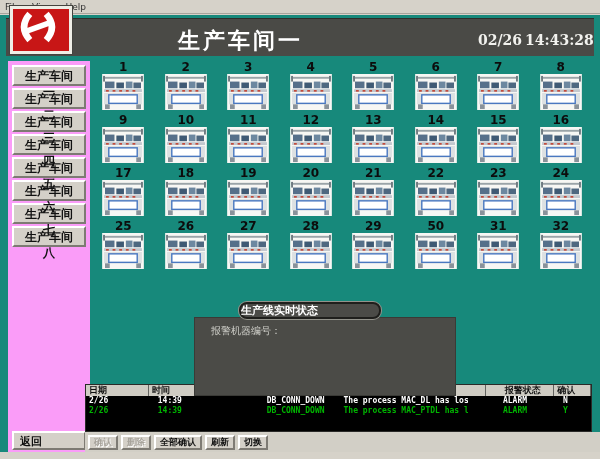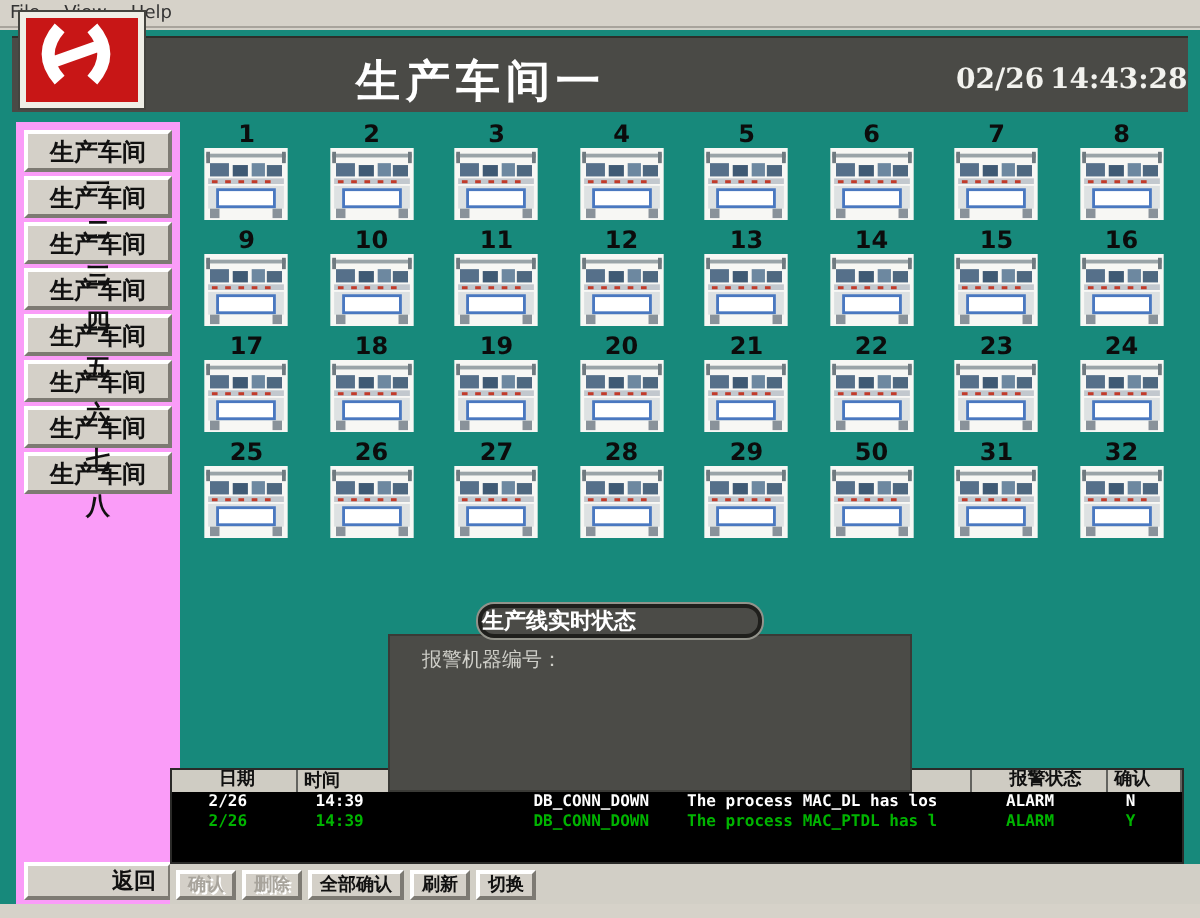--- a/index.html
+++ b/index.html
@@ -25,21 +25,21 @@
     border:3px solid #efeee6;box-shadow:0 0 0 1px #44443f;}
 
   
   .sidebar{position:absolute;left:8px;top:46px;width:82px;height:391px;background:#fa9cf8;}
   .ws-btn{display:block;width:74px;height:21px;margin:0 auto 2px auto;background:#d4d0c8;
     border:2px solid;border-color:#ffffff #7d7a73 #7d7a73 #ffffff;box-sizing:border-box;
     font-size:12px;font-weight:bold;color:#111;text-align:center;line-height:16px;cursor:pointer;}
   .ws-btn:first-child{margin-top:4px;}
   .back-btn{position:absolute;left:4px;bottom:2px;width:74px;height:19px;background:#d4d0c8;
     border:2px solid;border-color:#ffffff #7d7a73 #7d7a73 #ffffff;box-sizing:border-box;
-    font-size:11px;font-weight:bold;color:#111;text-align:right;line-height:14px;cursor:pointer;}
+    font-size:11px;font-weight:bold;color:#111;text-align:left;line-height:14px;cursor:pointer;}
 
   
   .grid{position:absolute;left:92px;top:46px;width:500px;height:212px;
     display:grid;grid-template-columns:repeat(8,1fr);grid-template-rows:repeat(4,1fr);}
   .machine-cell{display:flex;flex-direction:column;align-items:center;cursor:pointer;}
   .machine-num{font-size:12px;font-weight:bold;color:#0c0c0c;line-height:13px;}
   .machine-cell svg{display:block;}
 
   
   .status-tab{position:absolute;left:239px;top:287px;width:142px;height:17px;background:#4b4b47;
@@ -51,21 +51,21 @@
 
   
   .alarm-table{position:absolute;left:85px;top:369px;width:507px;height:48px;background:#000000;
     border:1px solid #2a2a28;box-sizing:border-box;}
   .tbl-header{display:flex;height:11px;background:#cfccc3;}
   .tbl-header .cell{font-size:9px;font-weight:bold;color:#111;border-right:1px solid #63635f;
     box-sizing:border-box;padding-left:3px;line-height:11px;overflow:hidden;white-space:nowrap;}
   .tbl-row{display:flex;height:10px;gap:16px;}
   .tbl-row .cell{font-family:"DejaVu Sans Mono",monospace;font-size:8px;font-weight:bold;
     box-sizing:border-box;padding-left:3px;line-height:10px;overflow:hidden;white-space:nowrap;}
-  .c0{width:65px;text-align:center;}.c1{width:65px;font-family:Liberation Serif, serif;}.c2{width:125px;text-align:right;}.c3{width:158px;}.c4{width:54px;margin-left:16px;}.c5{width:38px;}
+  .c0{width:65px;}.c1{width:65px;font-family:Liberation Serif, serif;}.c2{width:125px;text-align:right;}.c3{width:158px;}.c4{width:54px;margin-left:16px;}.c5{width:38px;}
 
   
   .bottom-bar{position:absolute;left:85px;top:417px;width:515px;height:20px;background:#d2cfc6;
     display:flex;align-items:center;gap:3px;padding-left:3px;box-sizing:border-box;}
   .bb-btn{height:15px;background:#d4d0c8;border:2px solid;border-color:#ffffff #7d7a73 #7d7a73 #ffffff;
     box-sizing:border-box;font-size:9px;font-weight:bold;color:#111;padding:0 4px;line-height:10px;cursor:pointer;}
   .bb-btn.disabled{color:#a8a49c;text-shadow:1px 1px 0 #ffffff;cursor:default;}
 </style>
 </head>
 <body>

